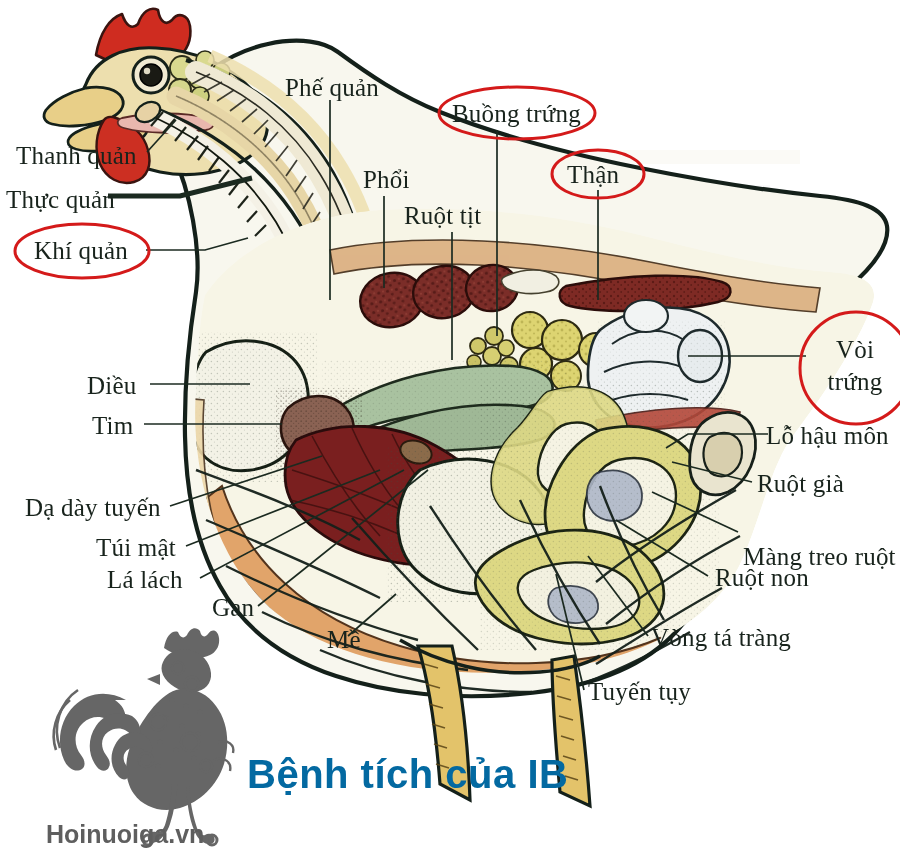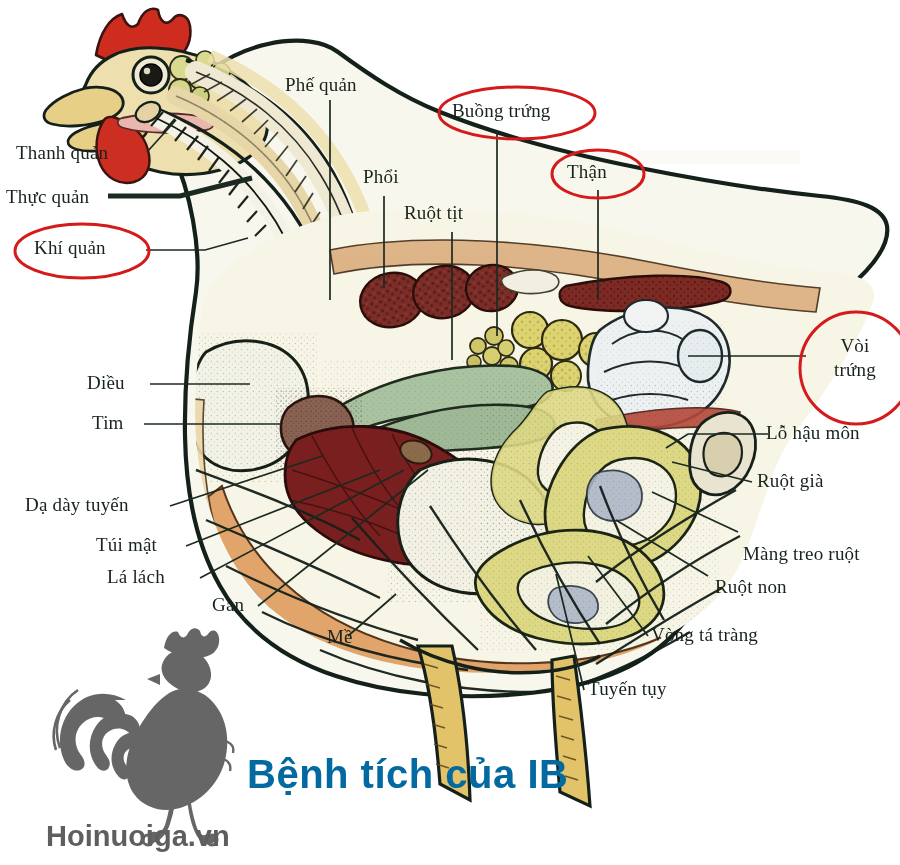--- a/index.html
+++ b/index.html
@@ -8,41 +8,41 @@
     background:#ffffff;
     font-family:"Liberation Serif", serif;
     overflow:hidden;
     position:relative;
   }
   #stage{position:relative;width:900px;height:865px;}
   #art{position:absolute;left:0;top:0;width:900px;height:865px;}
   .lbl{
     position:absolute;
     font-family:"Liberation Serif", serif;
-    font-size:19px;
+    font-size:25px;
     color:#18231c;
     white-space:nowrap;
     letter-spacing:.2px;
   }
   .lbl.two{line-height:1.28;white-space:normal;text-align:center;}
   #title{
     position:absolute;
     color:#0369a1;
     font-family:"Liberation Sans", sans-serif;
     font-weight:bold;
     font-size:40px;
     letter-spacing:.5px;
     white-space:nowrap;
   }
   #wm-text{
     position:absolute;
     color:#5e5e5e;
     font-family:"Liberation Sans", sans-serif;
     font-weight:bold;
-    font-size:29px;
+    font-size:25px;
     white-space:nowrap;
   }
 </style>
 </head>
 <body>
 
 <div id="stage">
 
   <svg id="art" viewBox="0 0 900 865">
     <defs>
@@ -486,20 +486,20 @@
   <div class="lbl" style="left:452px;top:100px;">Buồng trứng</div>
   <div class="lbl" style="left:567px;top:161px;">Thận</div>
 
   <div class="lbl two" style="left:820px;top:334px;width:70px;">
     <span>Vòi</span><br>
     <span>trứng</span>
   </div>
   <div class="lbl" style="left:766px;top:422px;">Lỗ hậu môn</div>
   <div class="lbl" style="left:757px;top:470px;">Ruột già</div>
   <div class="lbl" style="left:743px;top:543px;text-align:center;">Màng treo ruột</div>
-  <div class="lbl" style="left:715px;top:564px;margin-top:12px;">Ruột non</div>
+  <div class="lbl" style="left:715px;top:564px;">Ruột non</div>
   <div class="lbl" style="left:651px;top:624px;">Vòng tá tràng</div>
   <div class="lbl" style="left:588px;top:678px;">Tuyến tụy</div>
 
   <div id="title" style="left:247px;top:752px;">Bệnh tích của IB</div>
   <div id="wm-text" style="left:46px;top:820px;">Hoinuoiga.vn</div>
 
 </div>
 
 </body></html>

